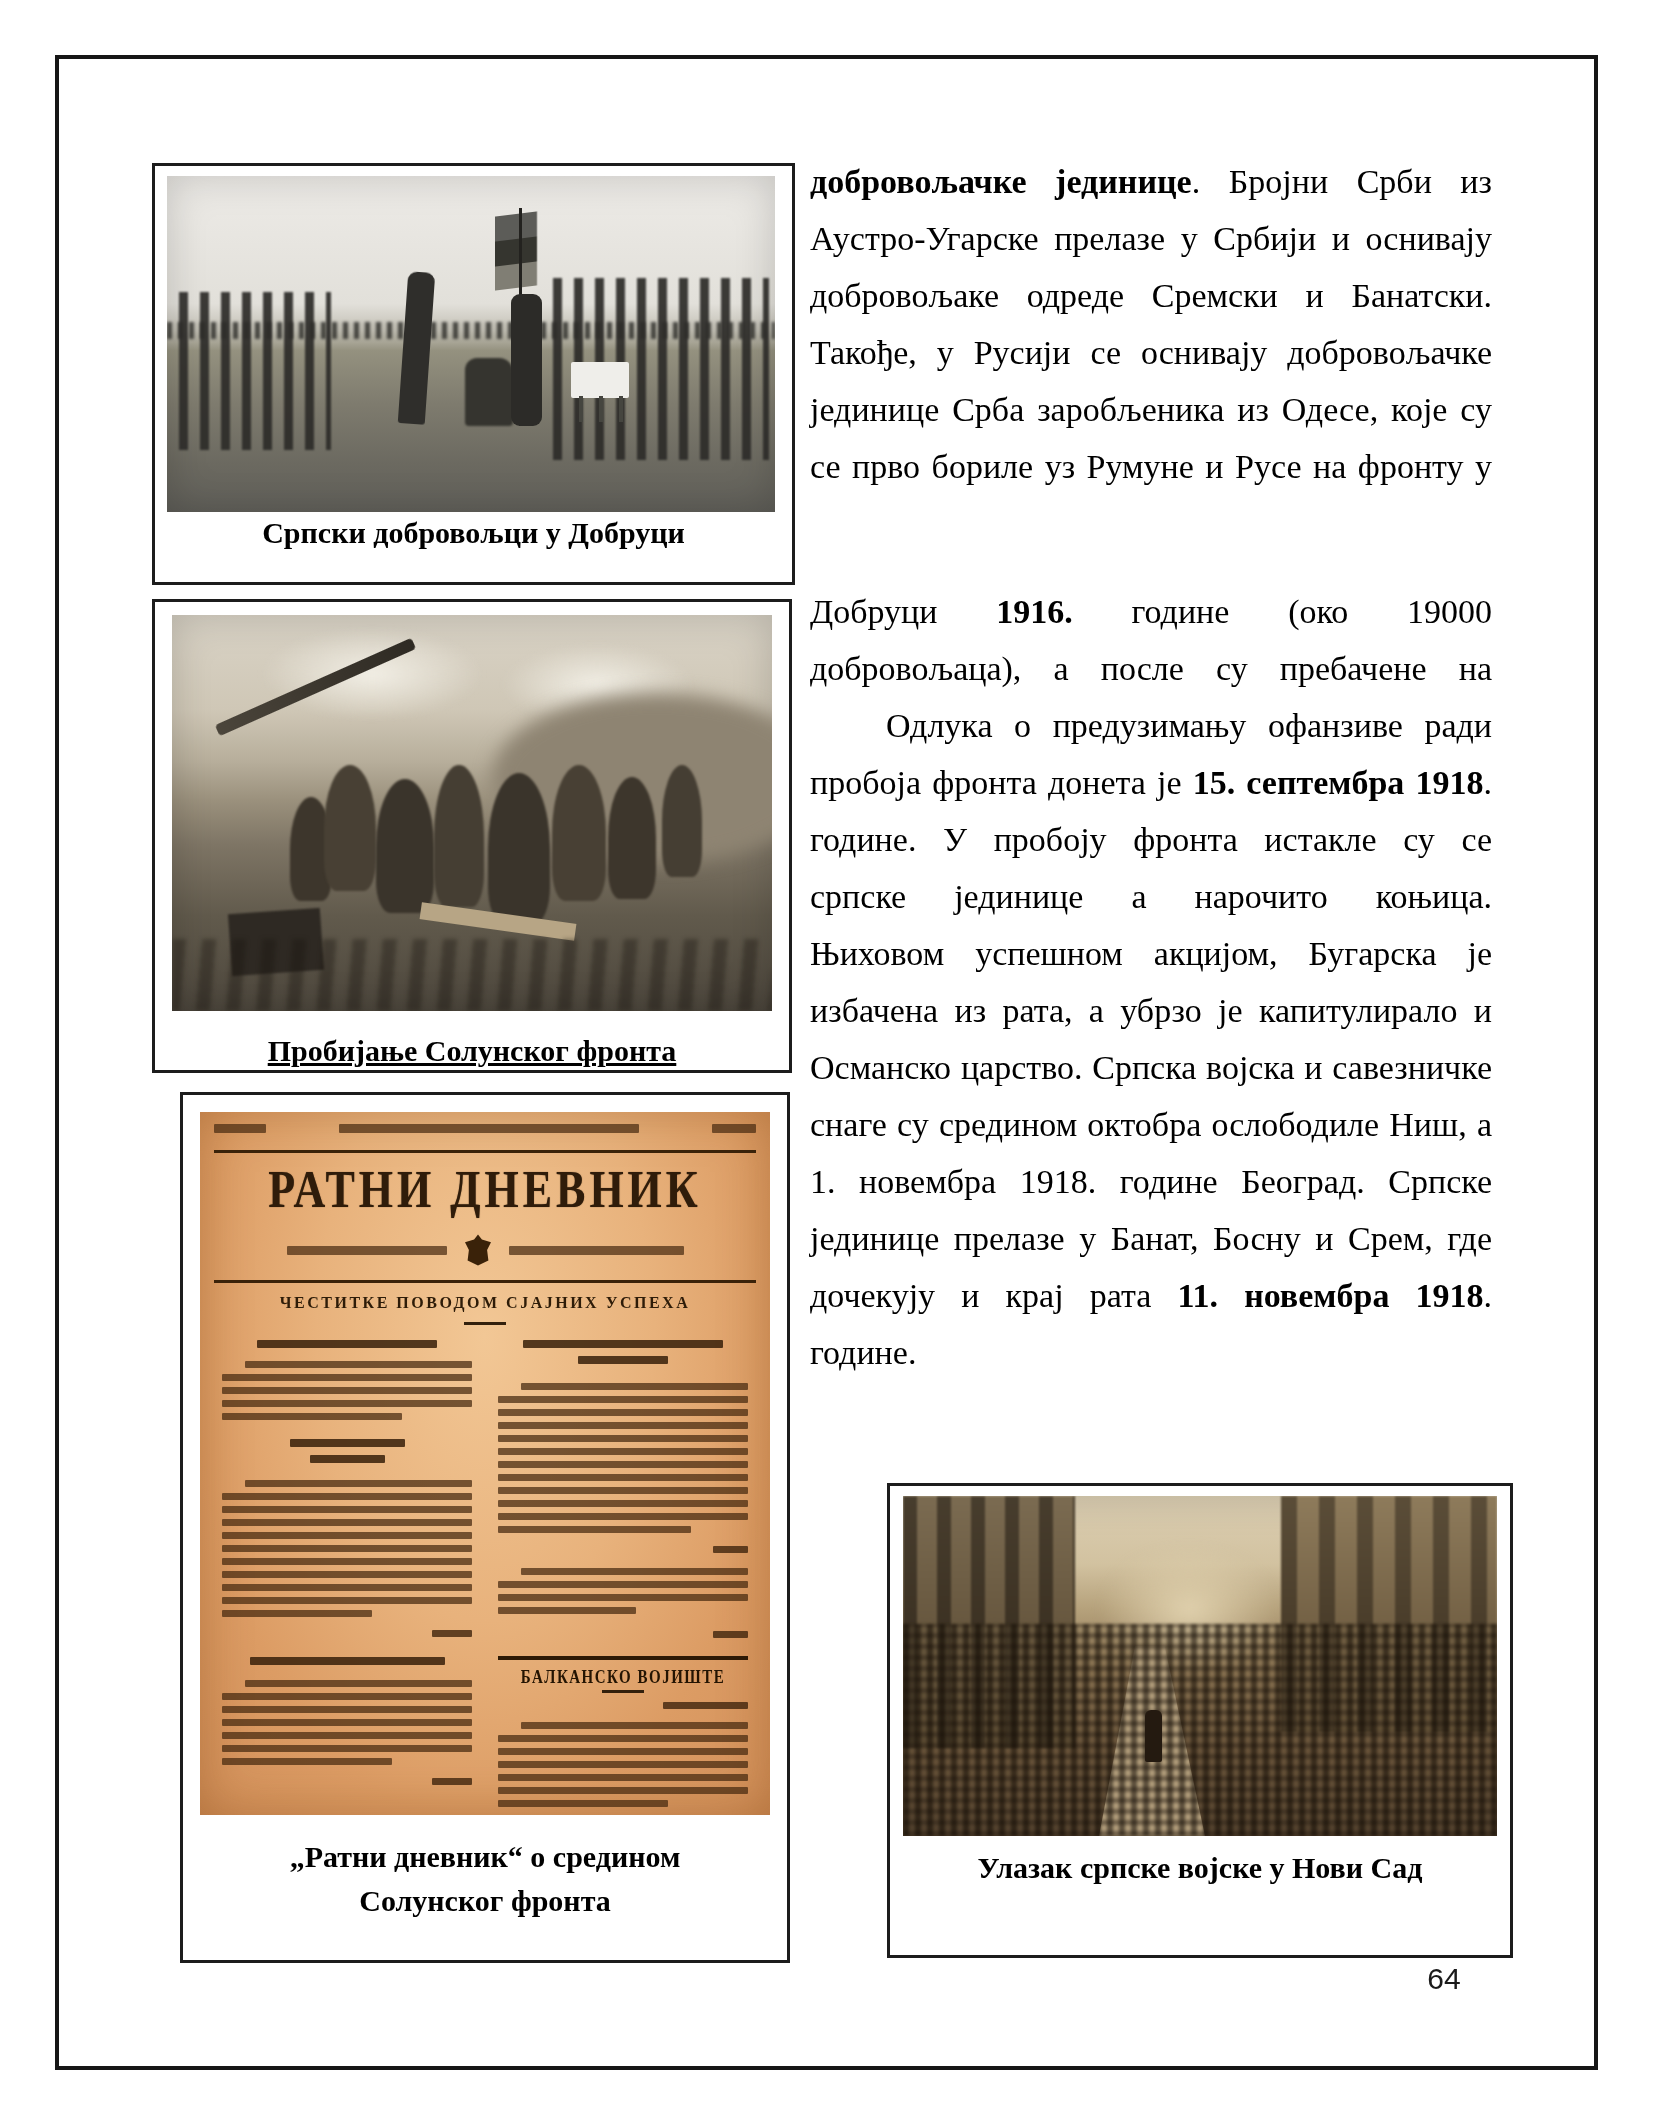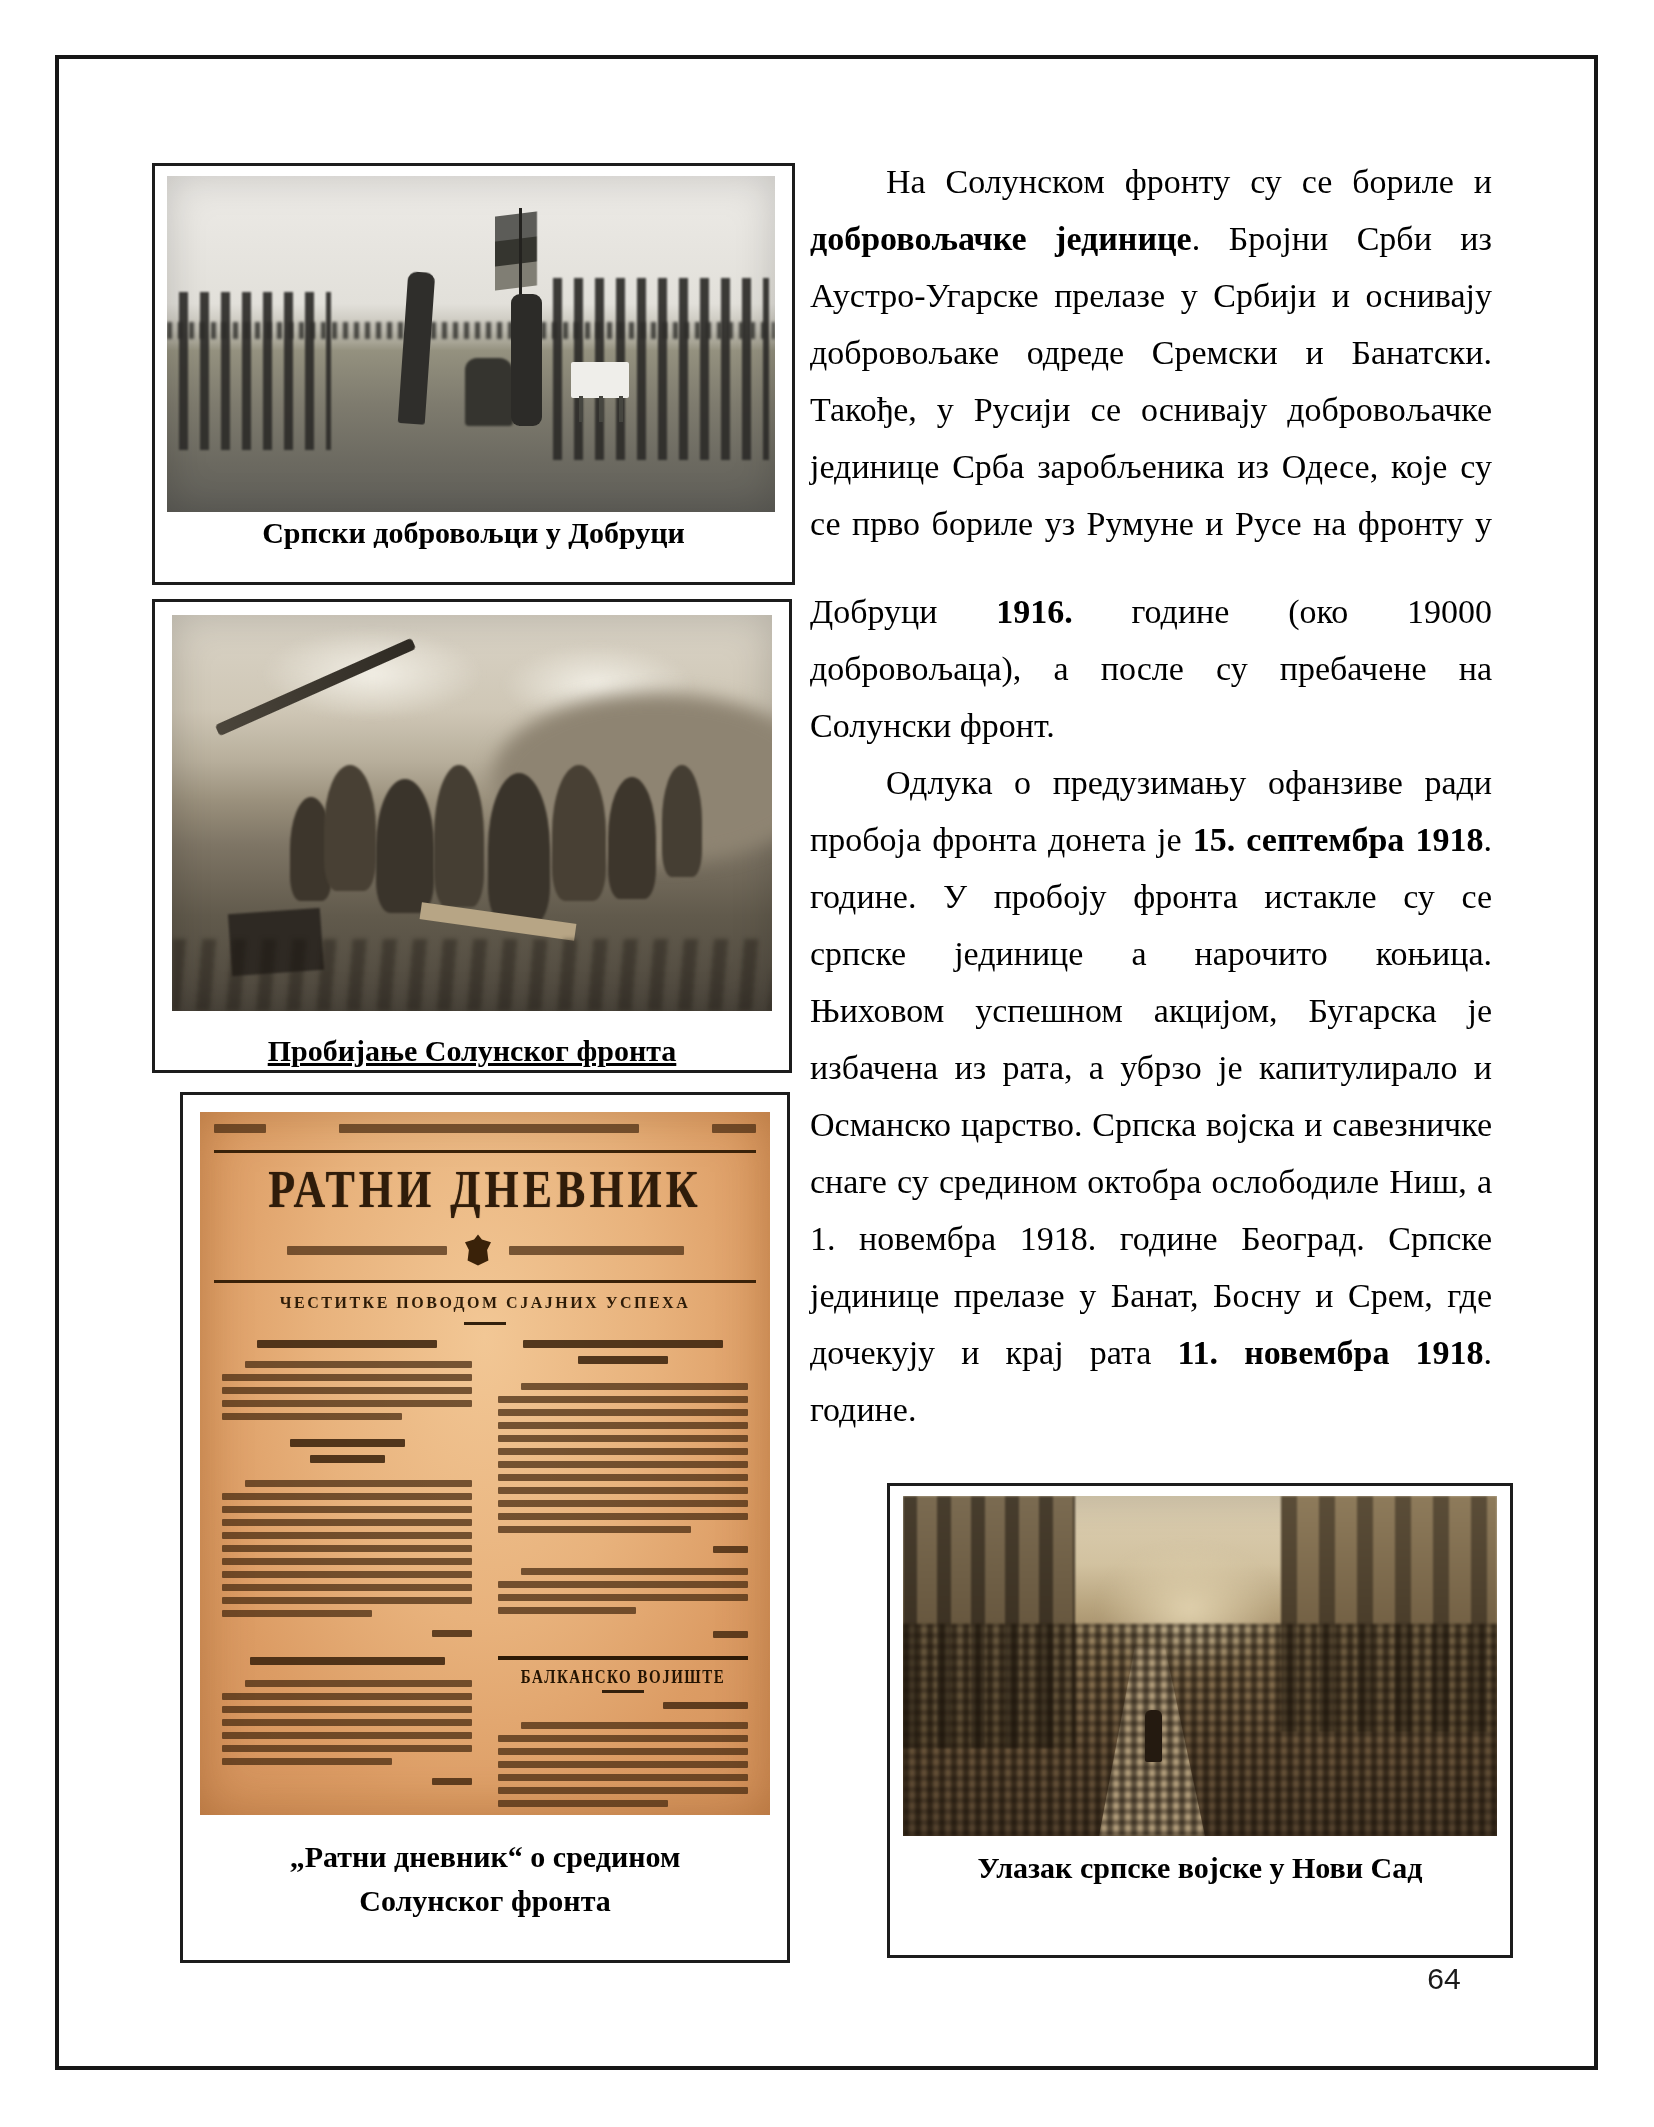--- a/index.html
+++ b/index.html
@@ -244,32 +244,30 @@
     <div class="abs bldgL"></div>
     <div class="abs bldgR"></div>
     <div class="abs street"></div>
     <div class="abs crowd"></div>
     <div class="abs walker"></div>
   </div>
   <div class="abs cap" style="top:362px;">Улазак српске војске у Нови Сад</div>
 </div>
 
 <div class="abs textblock" style="left:810px;top:153px;">
-    <div class="tline ind"><span>На Солунском фронту су се бориле и</span></div>
     <div class="tline"><b>добровољачке јединице</b><span>. Бројни Срби из</span></div>
     <div class="tline"><span>Аустро-Угарске прелазе у Србији и оснивају</span></div>
     <div class="tline"><span>добровољаке одреде Сремски и Банатски.</span></div>
     <div class="tline"><span>Такође, у Русији се оснивају добровољачке</span></div>
     <div class="tline"><span>јединице Срба заробљеника из Одесе, које су</span></div>
     <div class="tline"><span>се прво бориле уз Румуне и Русе на фронту у</span></div>
   </div>
 <div class="abs textblock" style="left:810px;top:583px;">
     <div class="tline"><span>Добруци </span><b>1916.</b><span> године (око 19000</span></div>
     <div class="tline"><span>добровољаца), а после су пребачене на</span></div>
-    <div class="tline left"><span>Солунски фронт.</span></div>
     <div class="tline ind"><span>Одлука о предузимању офанзиве ради</span></div>
     <div class="tline"><span>пробоја фронта донета је </span><b>15. септембра 1918</b><span>.</span></div>
     <div class="tline"><span>године. У пробоју фронта истакле су се</span></div>
     <div class="tline"><span>српске јединице а нарочито коњица.</span></div>
     <div class="tline"><span>Њиховом успешном акцијом, Бугарска је</span></div>
     <div class="tline"><span>избачена из рата, а убрзо је капитулирало и</span></div>
     <div class="tline"><span>Османско царство. Српска војска и савезничке</span></div>
     <div class="tline"><span>снаге су средином октобра ослободиле Ниш, а</span></div>
     <div class="tline"><span>1. новембра 1918. године Београд. Српске</span></div>
     <div class="tline"><span>јединице прелазе у Банат, Босну и Срем, где</span></div>

